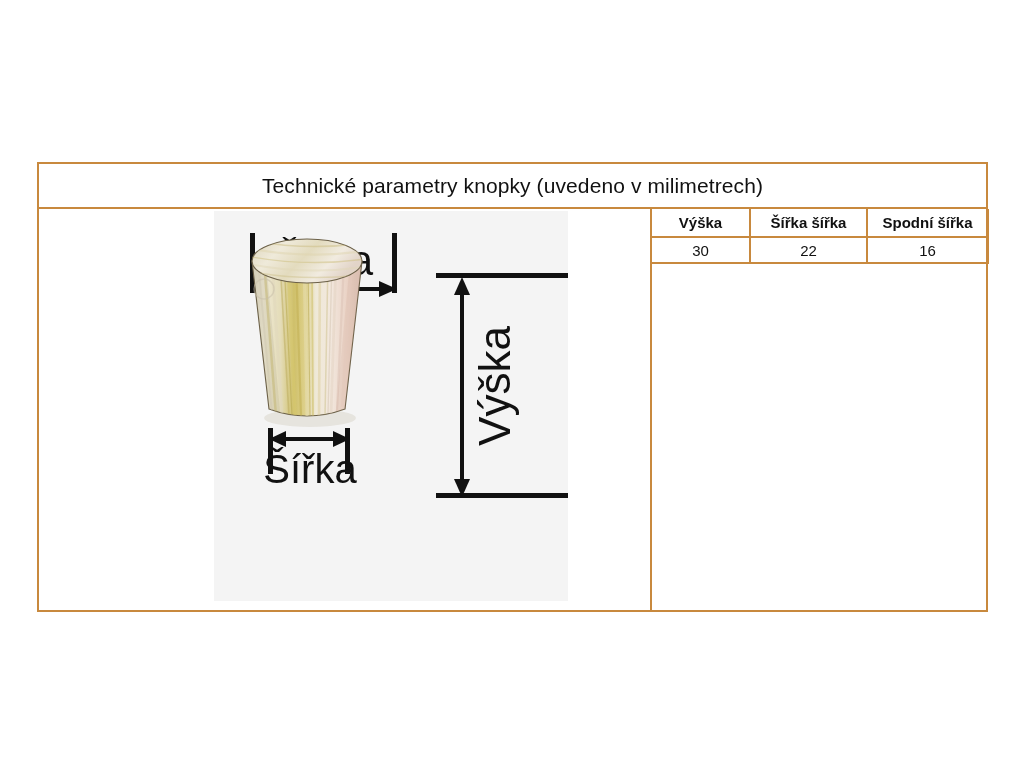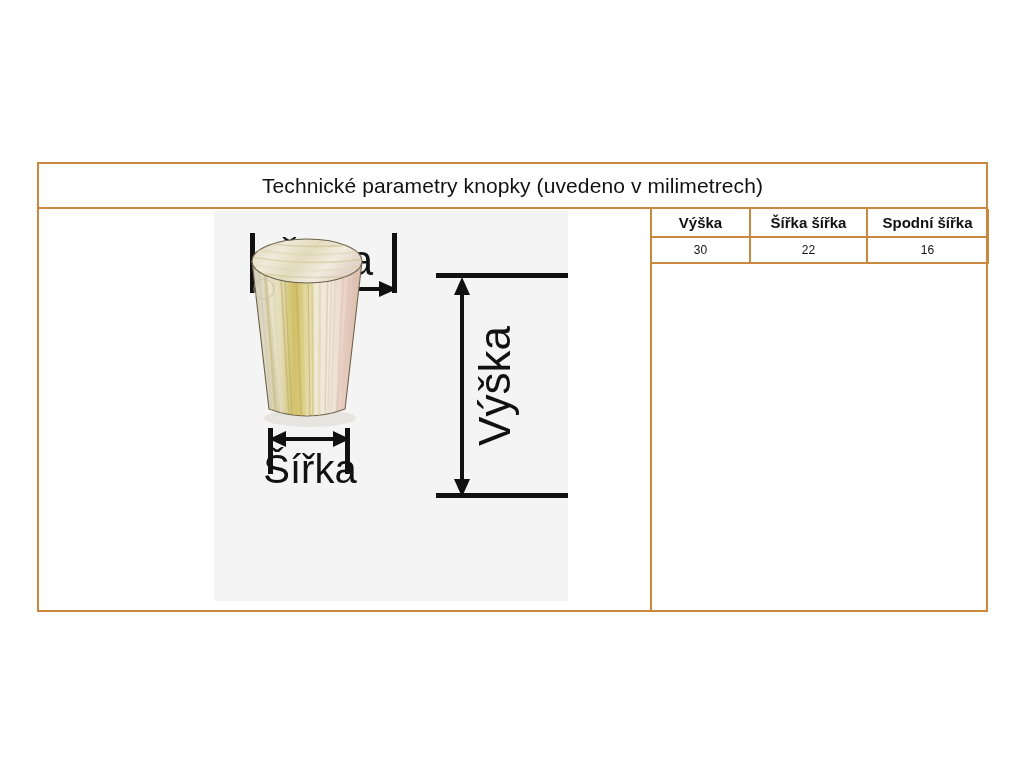--- a/index.html
+++ b/index.html
@@ -106,21 +106,21 @@
   }
   .dim-table th {
     font-size: 15px;
     font-weight: bold;
     height: 28px;
     padding: 0 2px;
     border-top: none;
     white-space: nowrap;
   }
   .dim-table td {
-    font-size: 12px;
+    font-size: 15px;
     font-weight: normal;
     height: 26px;
     padding: 0 12px;
   }
   .dim-table th:first-child,
   .dim-table td:first-child { border-left: none; }
   .col-h  { width: 98px; }
   .col-tw { width: 117px; }
   .col-bw { width: 121px; }
 </style>

